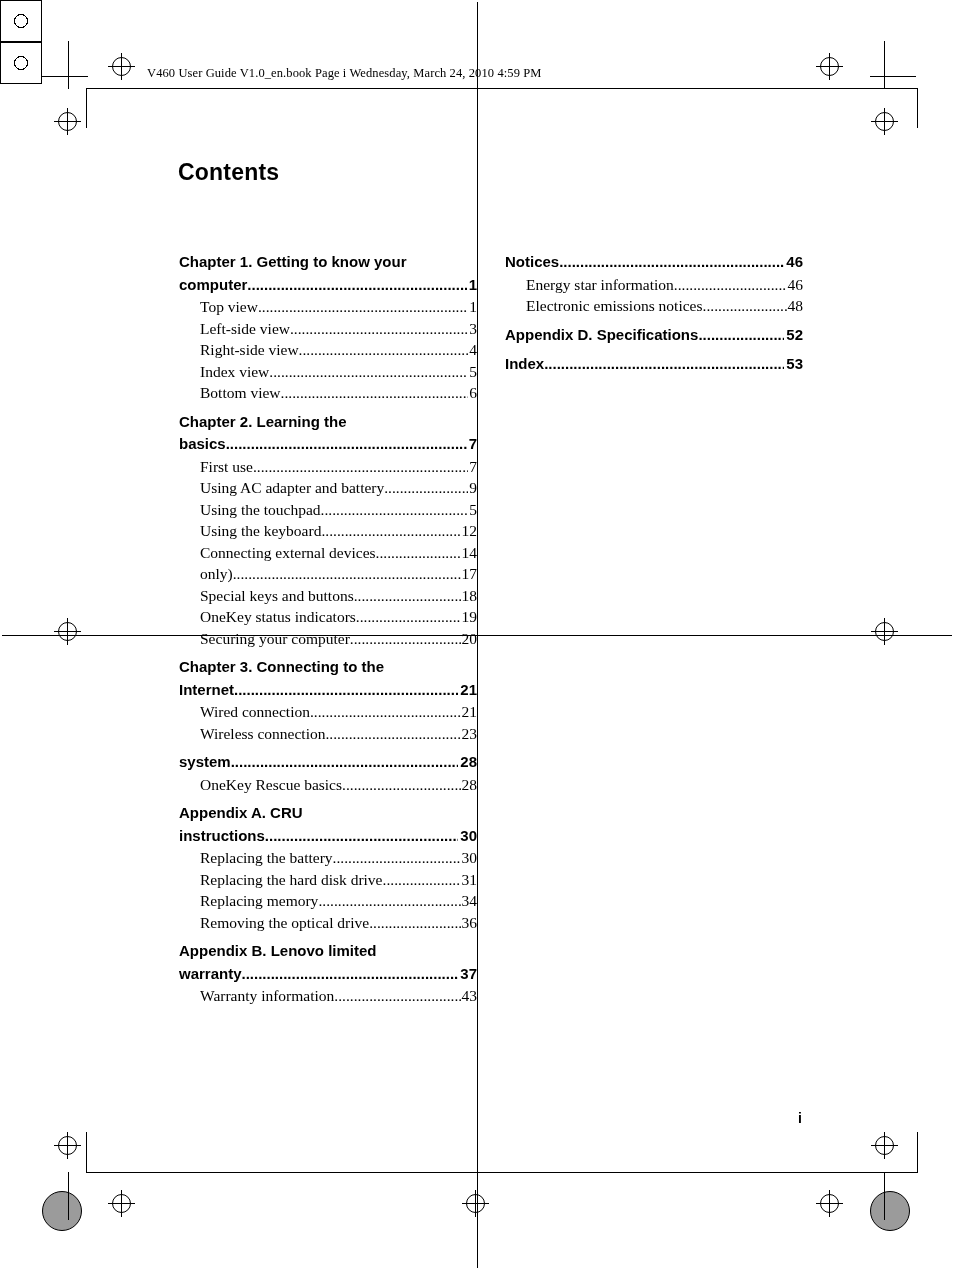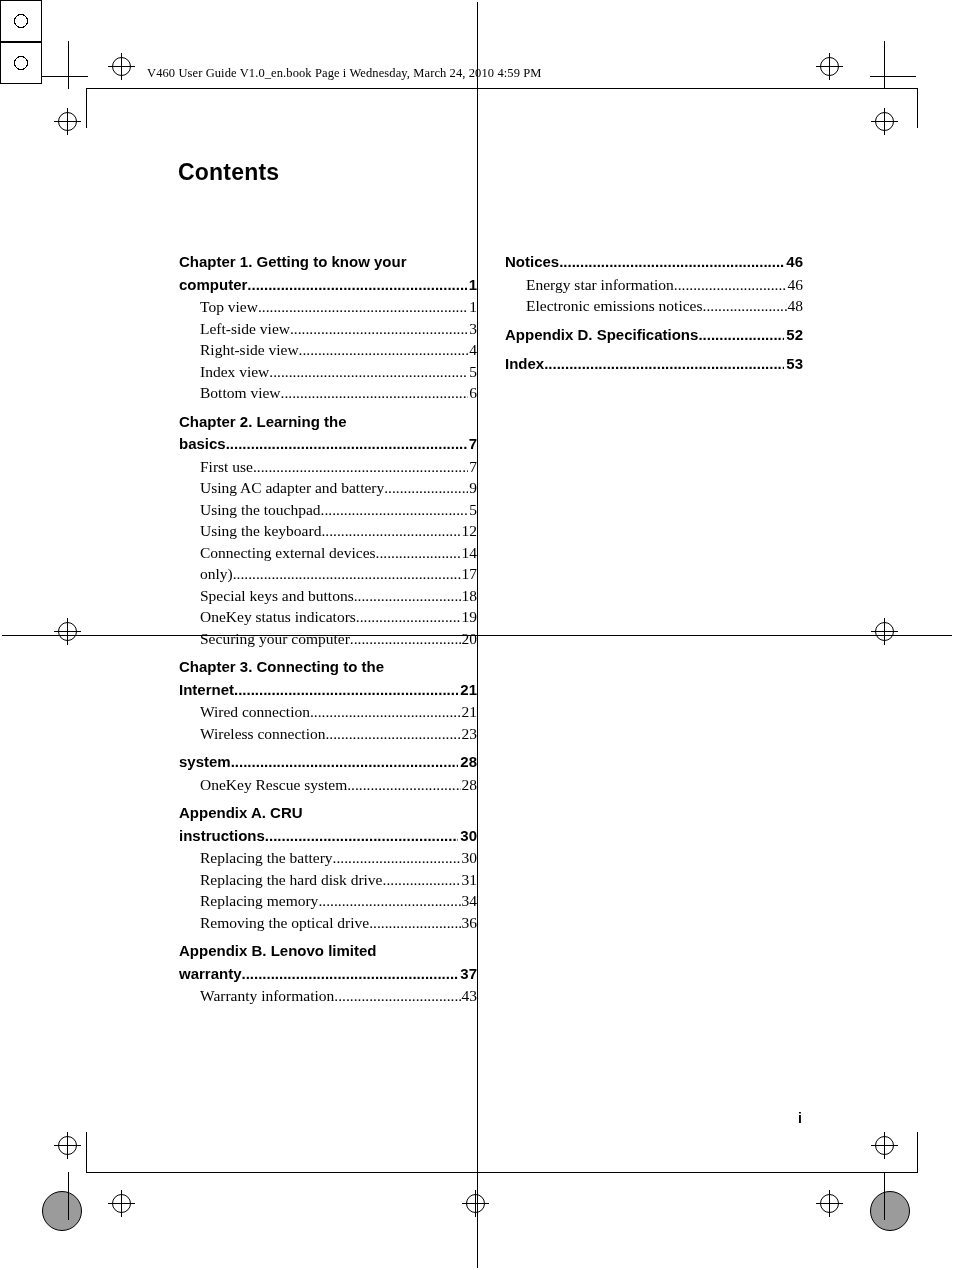--- a/index.html
+++ b/index.html
@@ -351,21 +351,21 @@
     </div>
     <div class="toc-chapter">
       <div class="chapline">
         <span class="t">system</span>
         <span class="dots">....................................................................................................................................................................................................</span>
         <span class="pg">28</span>
       </div>
     </div>
     <div class="toc-section">
       <div class="secline">
-        <span class="t">OneKey Rescue system</span>
+        <span class="t">OneKey Rescue basics</span>
         <span> </span>
         <span class="dots">....................................................................................................................................................................................................</span>
         <span class="pg">28</span>
       </div>
     </div>
     <div class="toc-chapter">
       <div class="chapline">
         <span class="t">Appendix A. CRU</span>
       </div>
       <div class="chapline">

